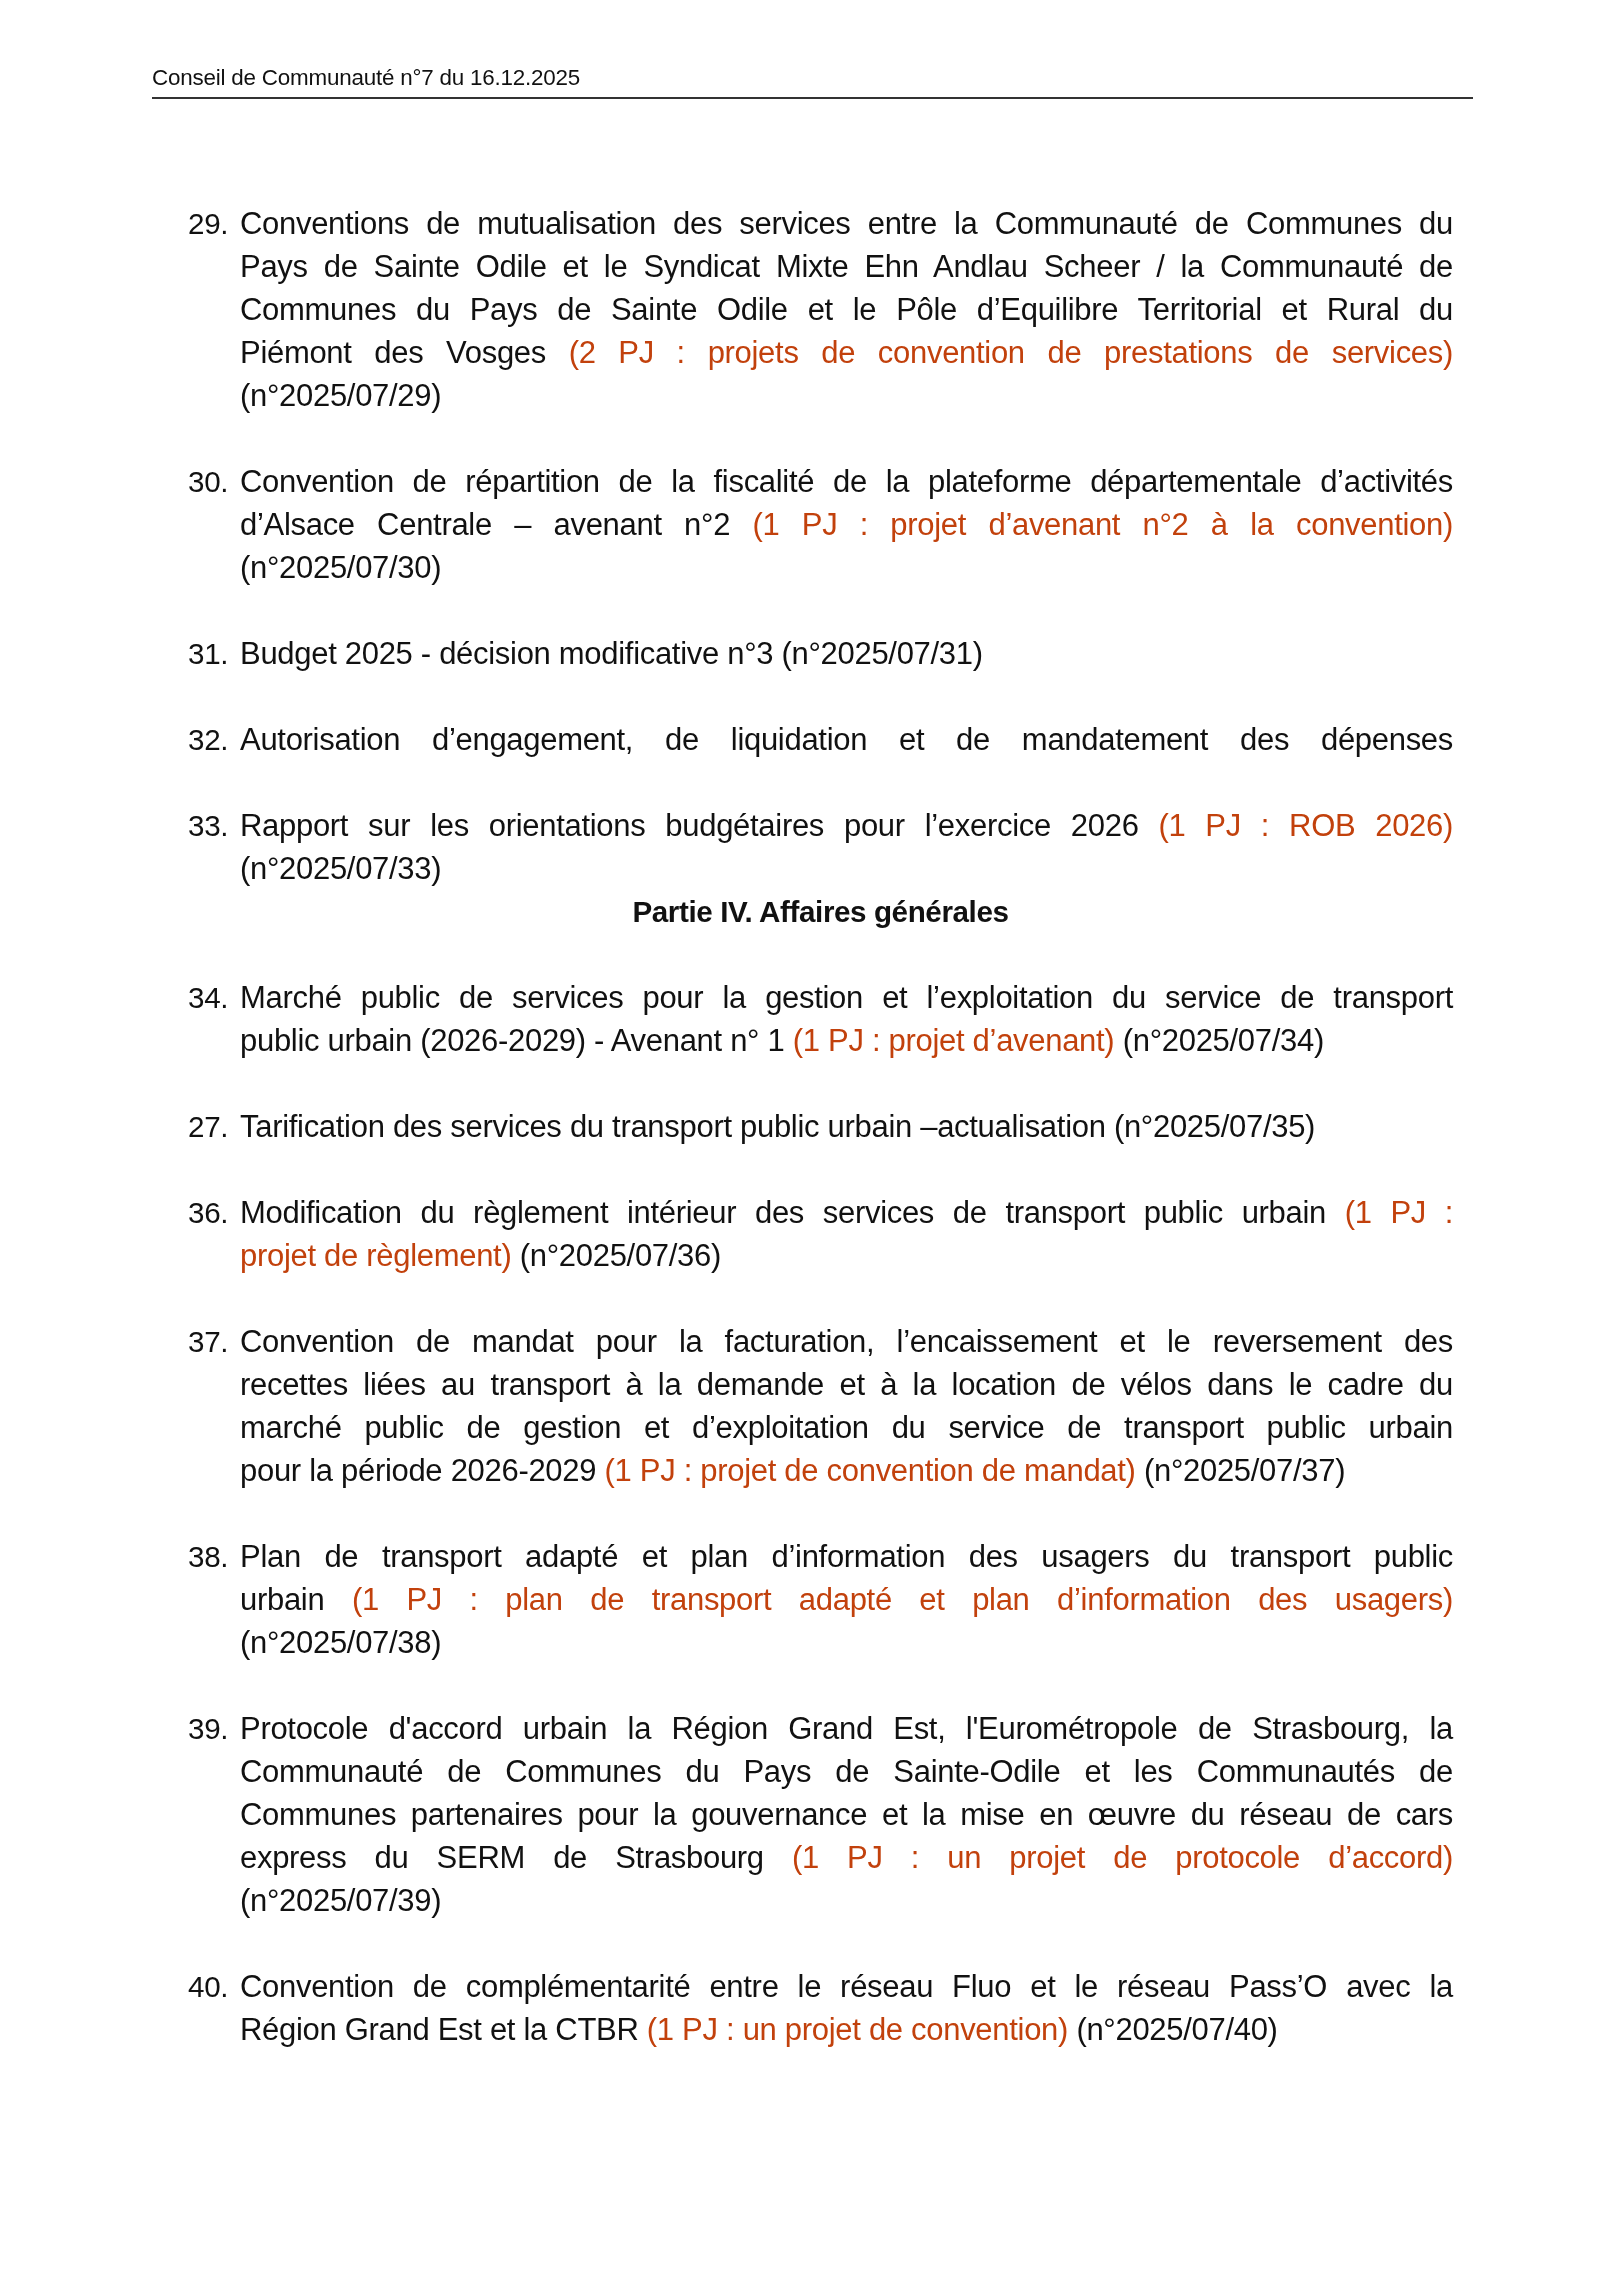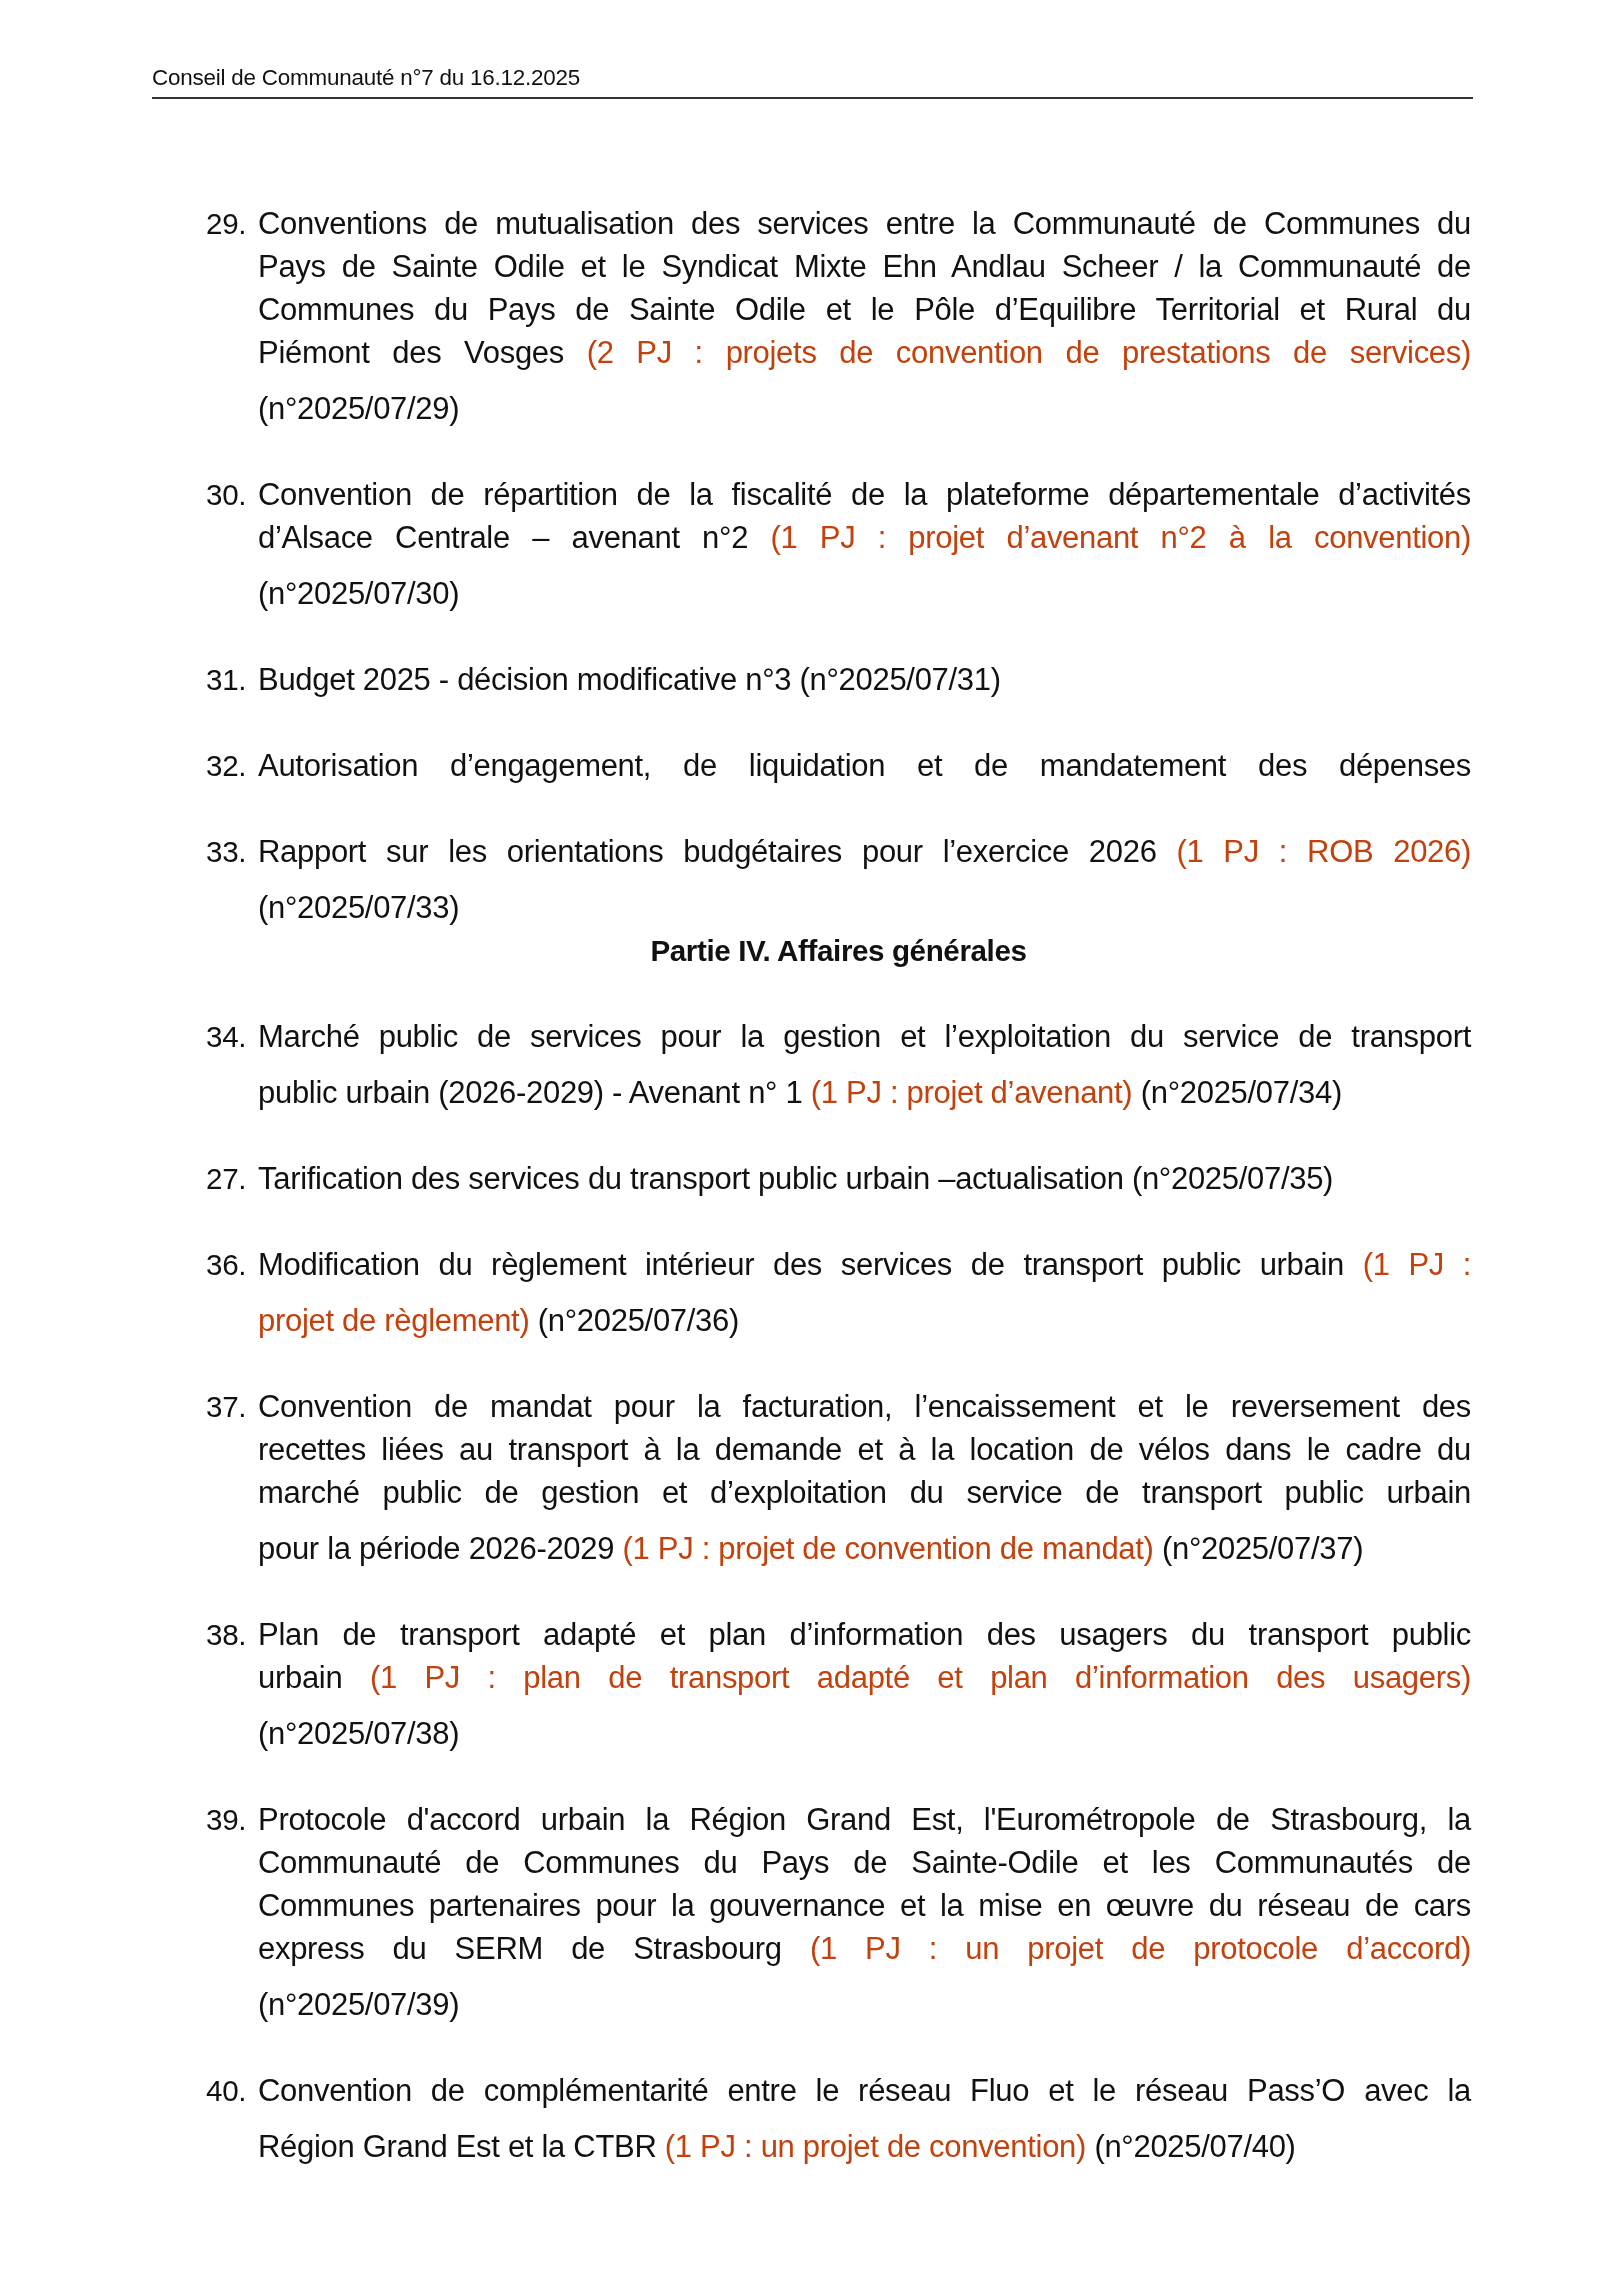--- a/index.html
+++ b/index.html
@@ -1,27 +1,27 @@
 <!DOCTYPE html>
 <html style="font-size:14.3px"><head>
 <meta charset="utf-8">
 <style>
   html, body { margin: 0; padding: 0; background: #ffffff; }
   body { width: 1621px; height: 2293px; position: relative; overflow: hidden;
          font-family: "Liberation Sans", sans-serif; color: #111111; }
   .page-header { position: absolute; left: 152px; top: 63px; width: 1321px; }
   .header-title { font-size: 22.4px; line-height: 29px; color: #111; display: block; letter-spacing: -0.2px; }
   .header-rule { position: absolute; left: 0; top: 34px; width: 1321px; height: 1.8px; background: #333333; }
-  .agenda { position: absolute; left: 206px; top: 202px; width: 1265px; }
+  .agenda { position: absolute; left: 188px; top: 202px; width: 1265px; }
   .item { position: relative; padding-left: 52px; margin-bottom: 43px; }
   .item.no-gap { margin-bottom: 0; }
   .item-number { position: absolute; left: 0; top: 0; font-size: 29.6px; line-height: 43px; letter-spacing: -0.3px; }
   .line { display: block; font-size: 31px; line-height: 43px; height: 43px; letter-spacing: -0.3px;
           text-align: justify; text-align-last: justify; white-space: nowrap; overflow: visible; }
-  .line.last { text-align: left; text-align-last: left; margin-top: 13px; }
+  .line.last { text-align: left; text-align-last: left; }
   .line .just { display: block; width: 1213px; text-align: justify; text-align-last: justify; white-space: normal; }
   .line.last .just { text-align: left; text-align-last: left; white-space: nowrap; }
   .red { color: #c2410c; }
   .section-heading { display: block; text-align: center; font-weight: bold; font-size: 29.6px; line-height: 43px;
                      height: 43px; margin-bottom: 43px; letter-spacing: -0.4px; width: 1265px; }
   .section-heading span { text-decoration-thickness: 1.8px; text-underline-offset: 3.6px; }
 </style>
 </head>
 <body>
 

